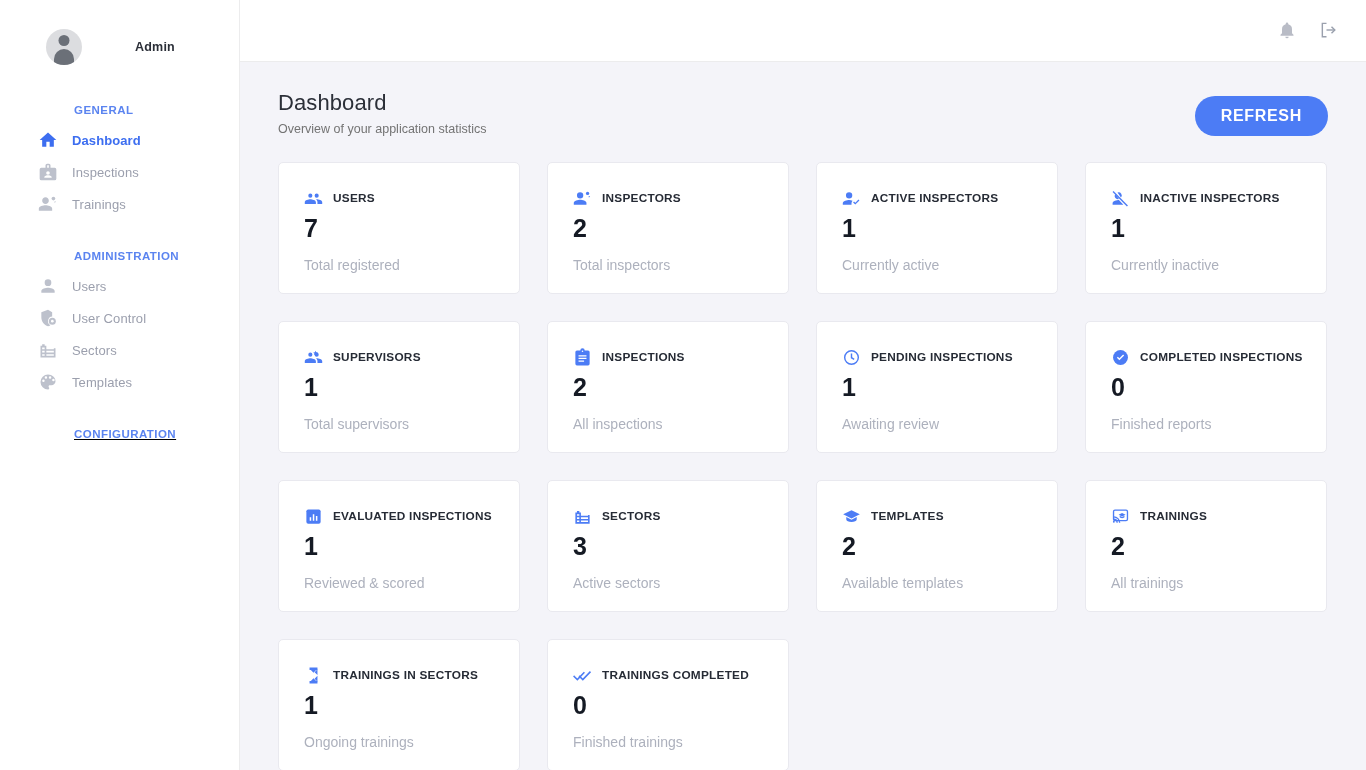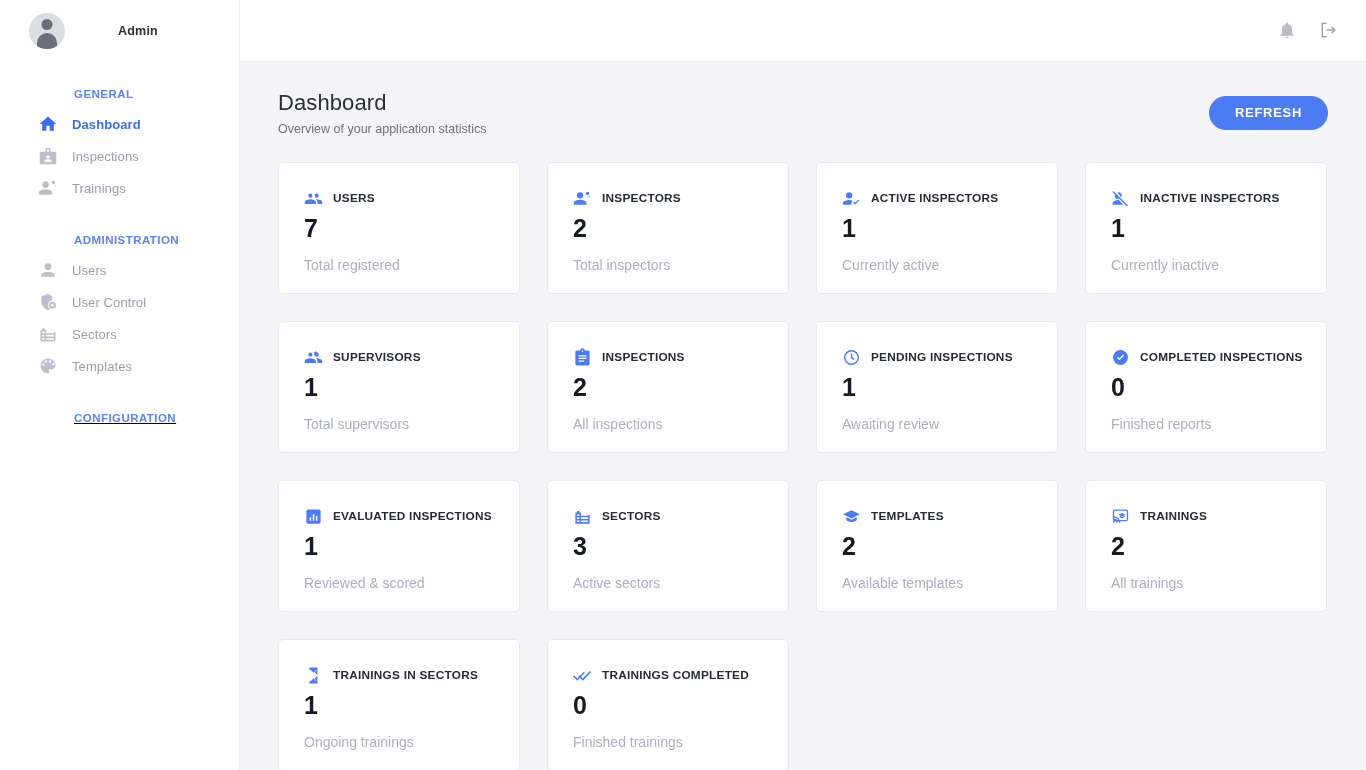--- a/index.html
+++ b/index.html
@@ -14,21 +14,21 @@
   
   .sidebar {
     width: 240px; height: 770px;
     background: #ffffff;
     border-right: 1px solid #ececed;
     flex: 0 0 240px;
     position: relative;
   }
   .profile {
     display: flex; align-items: center;
-    height: 62px; padding-left: 29px;
+    height: 62px; padding-left: 46px; margin-top: 16px;
   }
   .avatar {
     width: 36px; height: 36px; border-radius: 50%;
     background: #dcdde0; position: relative; overflow: hidden;
     flex: 0 0 36px;
   }
   .avatar::before {
     content: ""; position: absolute; left: 50%; top: 6px;
     transform: translateX(-50%);
     width: 11px; height: 11px; border-radius: 50%; background: #6b7078;
@@ -75,22 +75,22 @@
     padding: 28px 38px 0 38px; overflow: hidden;
   }
   .page-head {
     display: flex; align-items: flex-start; justify-content: space-between;
   }
   .page-title { font-size: 22px; color: #2b2f38; font-weight: normal; letter-spacing: .1px; }
   .page-sub { font-size: 12.5px; color: #737373; margin-top: 6px; }
   .refresh-btn {
     background: #4c7cf5; color: #fff; border: none;
     font-family: "Liberation Sans", sans-serif;
-    font-size: 13px; font-weight: bold; letter-spacing: .7px;
-    border-radius: 20px; padding: 0 26px; height: 34px;
+    font-size: 16px; font-weight: bold; letter-spacing: .7px;
+    border-radius: 20px; padding: 0 26px; height: 40px;
     cursor: pointer; margin-top: 6px;
   }
 
   .grid {
     margin-top: 26px;
     display: grid; grid-template-columns: repeat(4, 242px);
     gap: 27px;
   }
   .card {
     background: #fff; border: 1px solid #e9e9ef;

